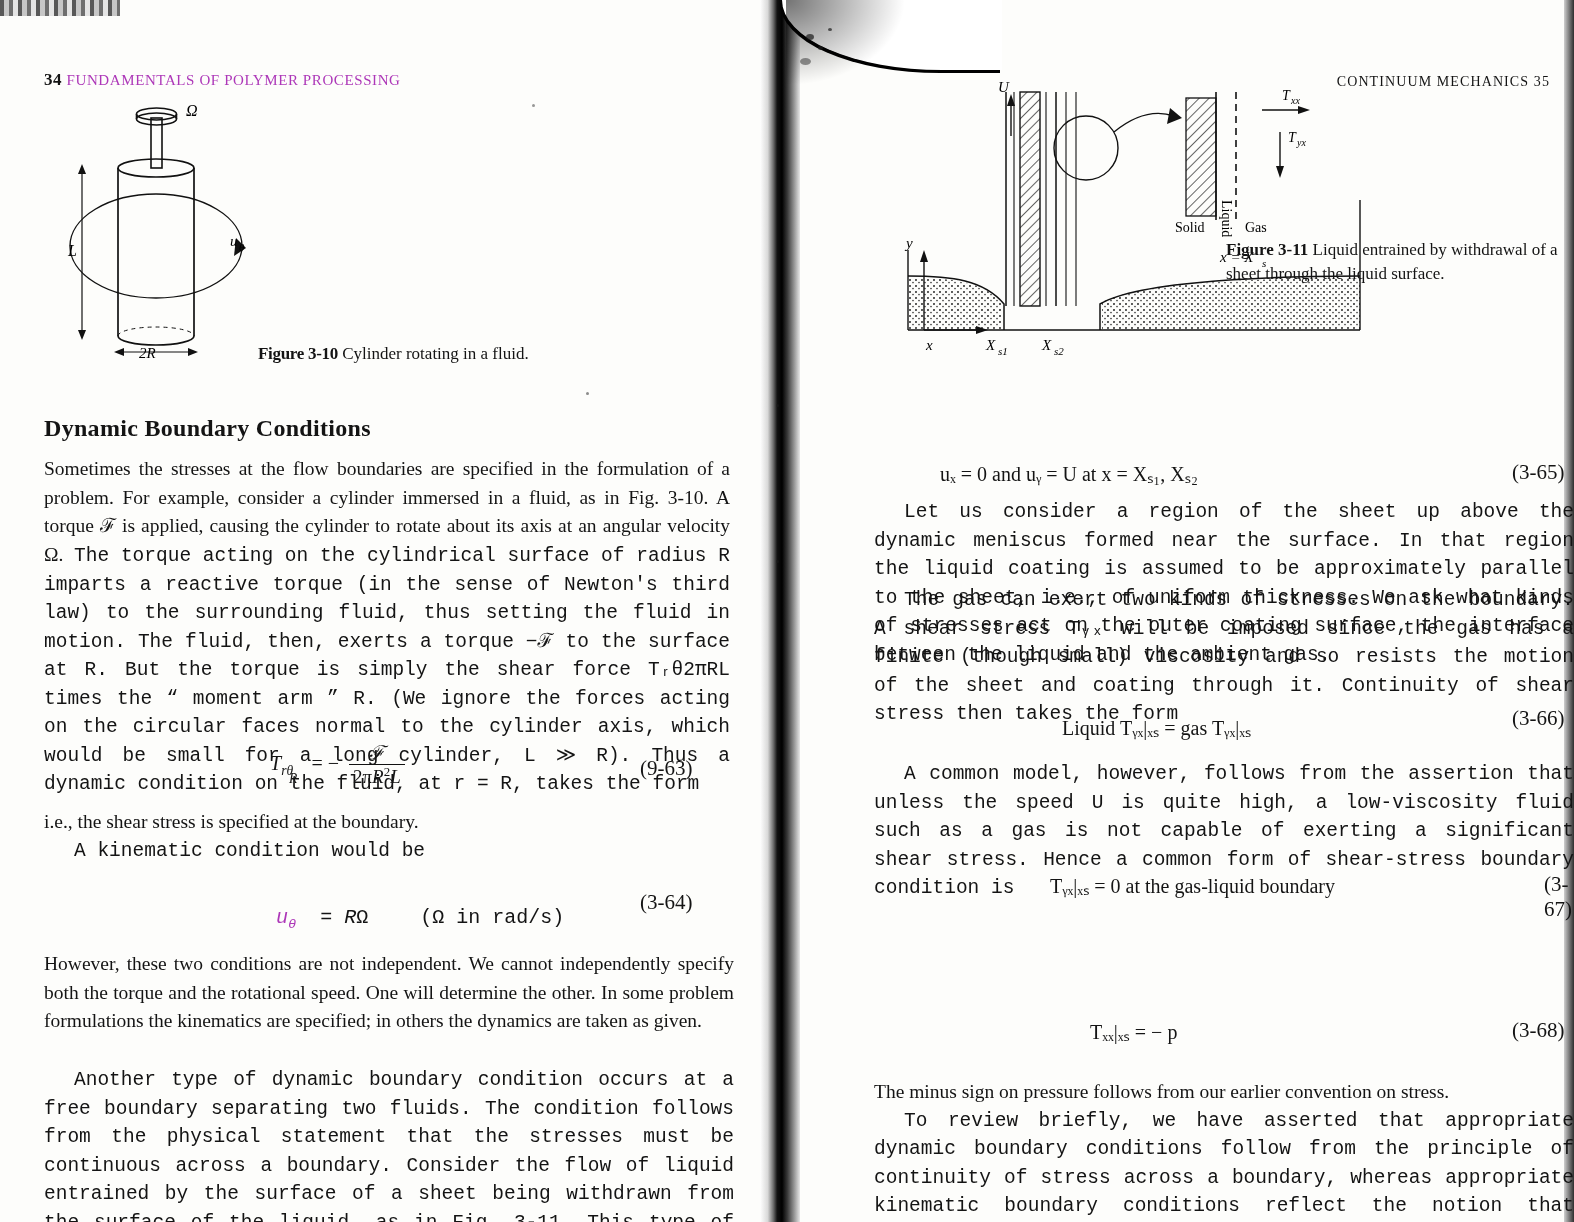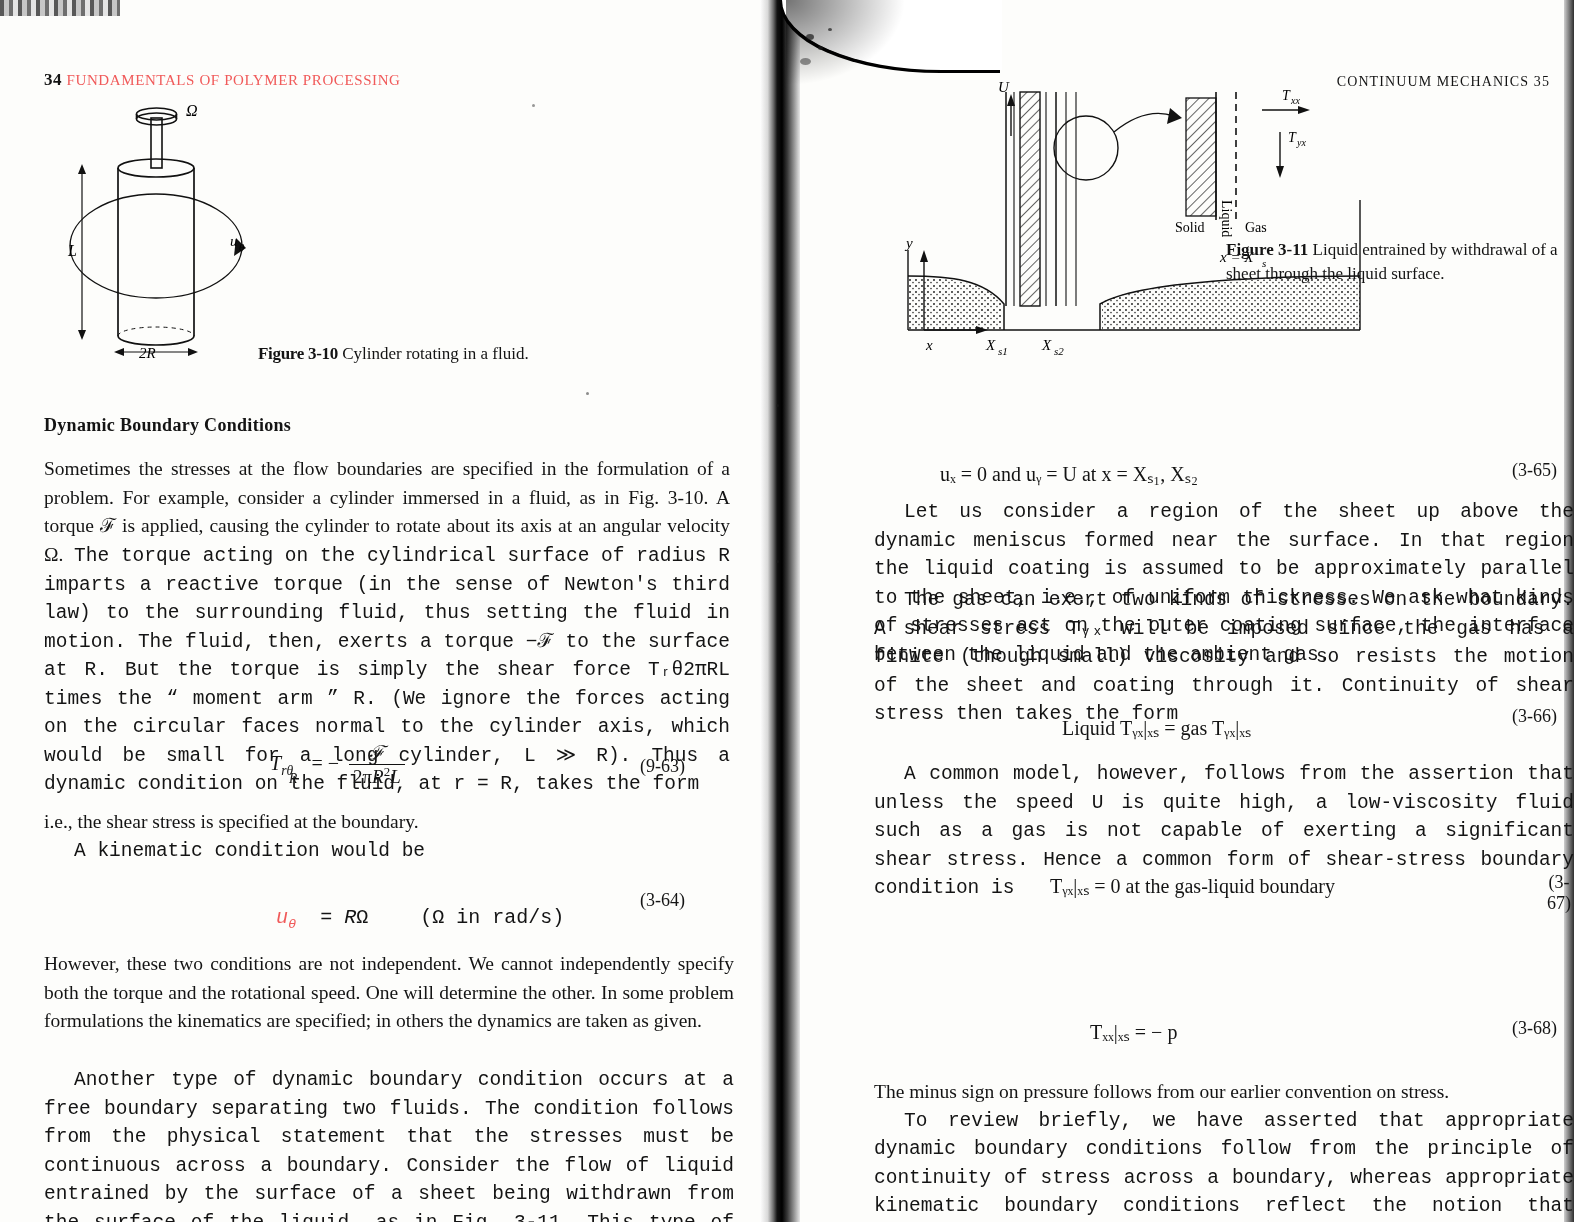--- a/index.html
+++ b/index.html
@@ -100,34 +100,33 @@
     line-height: 28.5px;
     text-align: justify;
   }
   .body-text p { margin: 0; }
   .body-text p.indent { text-indent: 30px; font-family: Liberation Mono, monospace; }
 
   .sec-head {
     position: absolute;
     font-family: "Liberation Serif", serif;
     font-weight: bold;
-    font-size: 18px;
+    font-size: 24px;
     letter-spacing: .3px;
   }
 
   .eqline {
     position: absolute;
     width: 100%;
     font-family: "Liberation Serif", serif;
     font-size: 20px;
   }
   .eqnum {
     position: absolute;
-    font-size: 18px;
-    text-align: center;
+    font-size: 21px;
   }
   i, .it { font-style: italic; }
   .frac {
     display: inline-block;
     vertical-align: middle;
     text-align: center;
     font-size: 19px;
     line-height: 1.15;
   }
   .frac .num { display: block; padding: 0 4px; }
@@ -138,21 +137,21 @@
   .caption {
     position: absolute;
     font-family: "Liberation Serif", serif;
     font-size: 17px;
     line-height: 24px;
   }
   .caption b { font-weight: bold; }
 
   
   .smudge {
-    color: #ef4444;
+    color: #a21caf;
     filter: blur(.35px);
     opacity: .88;
   }
   .heavy {
     font-weight: bold;
     letter-spacing: -.3px;
     filter: blur(.25px);
   }
 
   

